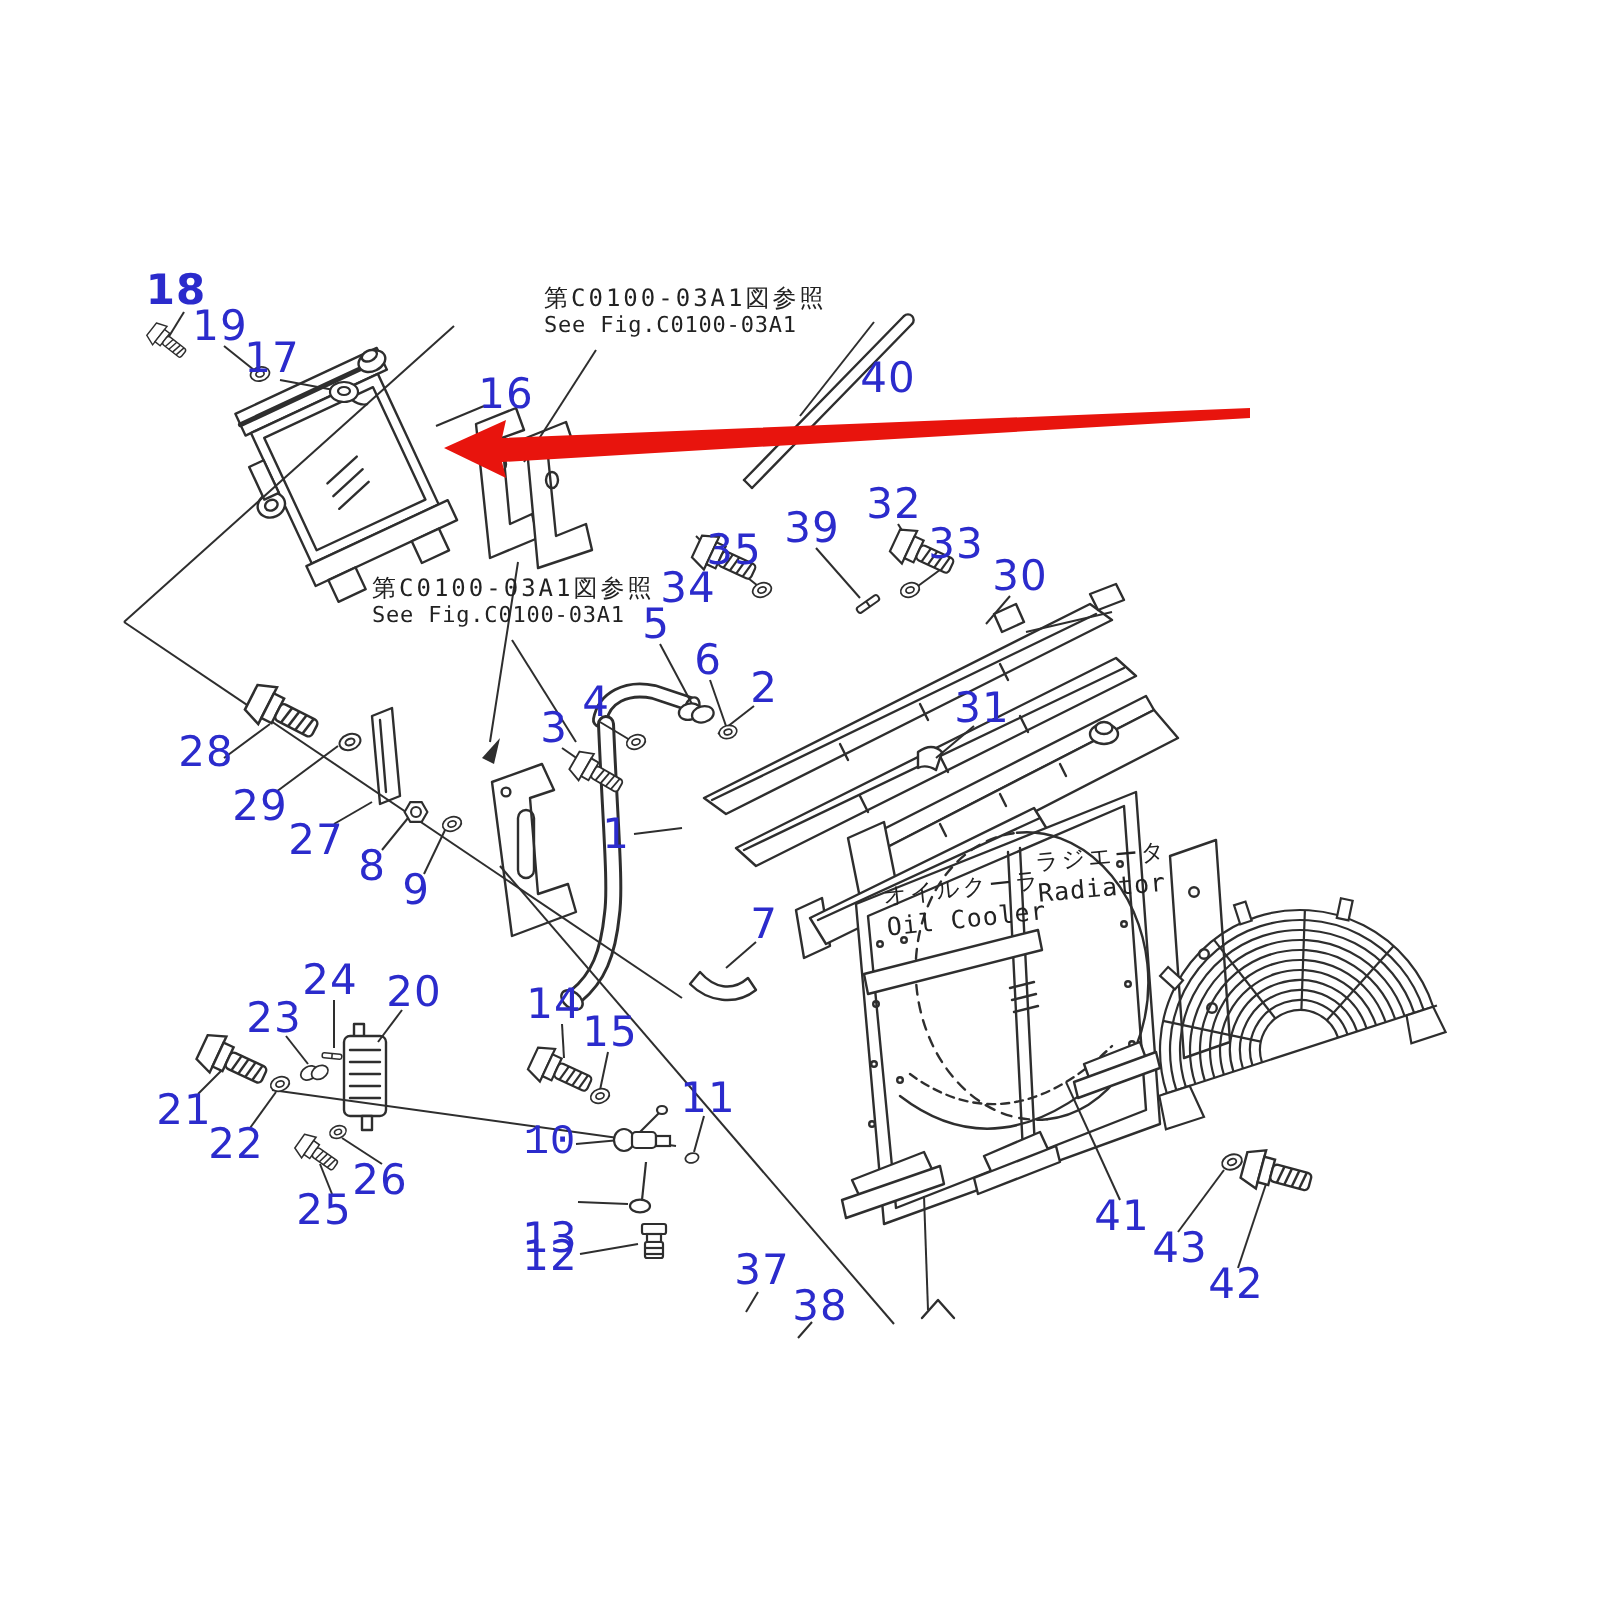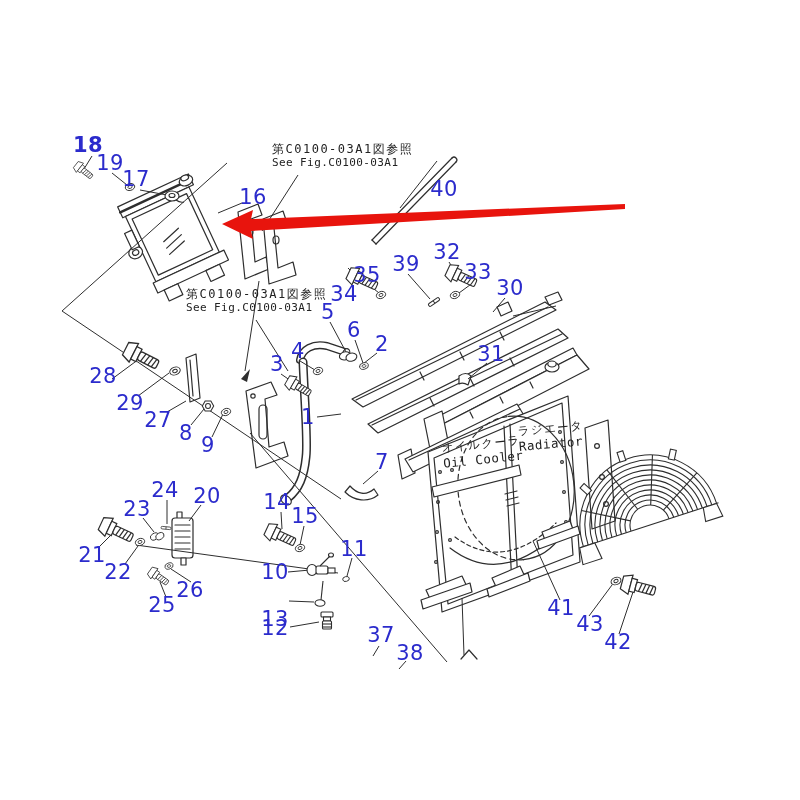--- a/index.html
+++ b/index.html
@@ -468,21 +468,21 @@
       <div class="pn" style="left: 208px; top: 445px;">9</div>
       <div class="pn" style="left: 165px; top: 490px;">24</div>
       <div class="pn" style="left: 207px; top: 496px;">20</div>
       <div class="pn" style="left: 137px; top: 509px;">23</div>
       <div class="pn" style="left: 92px; top: 555px;">21</div>
       <div class="pn" style="left: 118px; top: 572px;">22</div>
       <div class="pn" style="left: 162px; top: 605px;">25</div>
       <div class="pn" style="left: 190px; top: 590px;">26</div>
       <div class="pn" style="left: 277px; top: 502px;">14</div>
       <div class="pn" style="left: 305px; top: 516px;">15</div>
-      <div class="pn" style="left: 275px; top: 572px;">10</div>
+      <div class="pn" style="left: 275px; top: 572px; font-family: Liberation Mono, monospace;">10</div>
       <div class="pn" style="left: 354px; top: 549px;">11</div>
       <div class="pn" style="left: 275px; top: 601px; margin-top: 18px;">13</div>
       <div class="pn" style="left: 275px; top: 628px;">12</div>
       <div class="pn" style="left: 381px; top: 635px;">37</div>
       <div class="pn" style="left: 410px; top: 653px;">38</div>
       <div class="pn" style="left: 561px; top: 608px;">41</div>
       <div class="pn" style="left: 590px; top: 624px;">43</div>
       <div class="pn" style="left: 618px; top: 642px;">42</div>
     </div>
 

